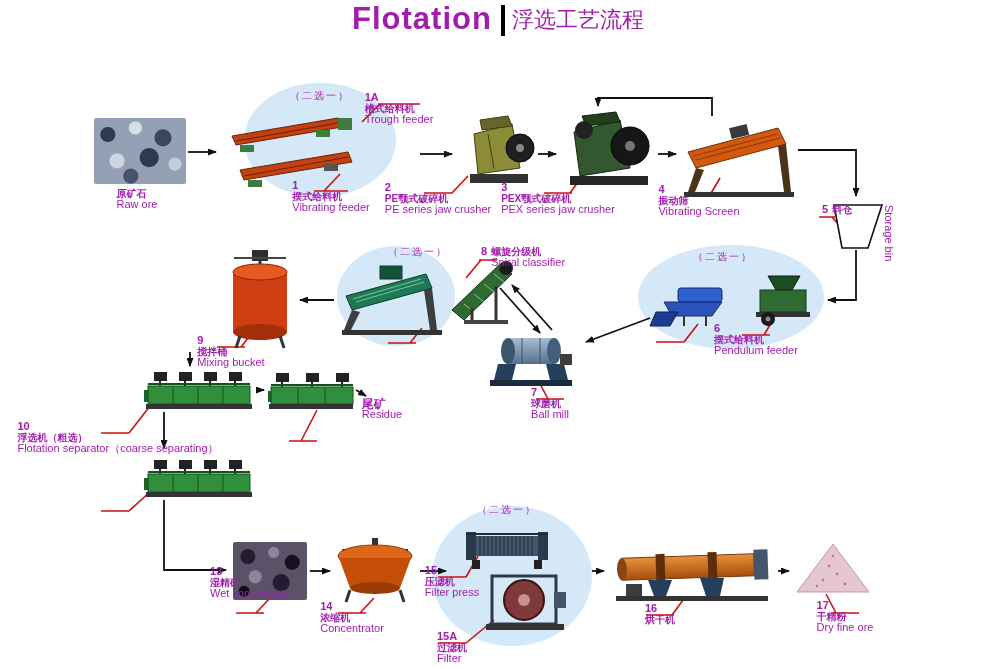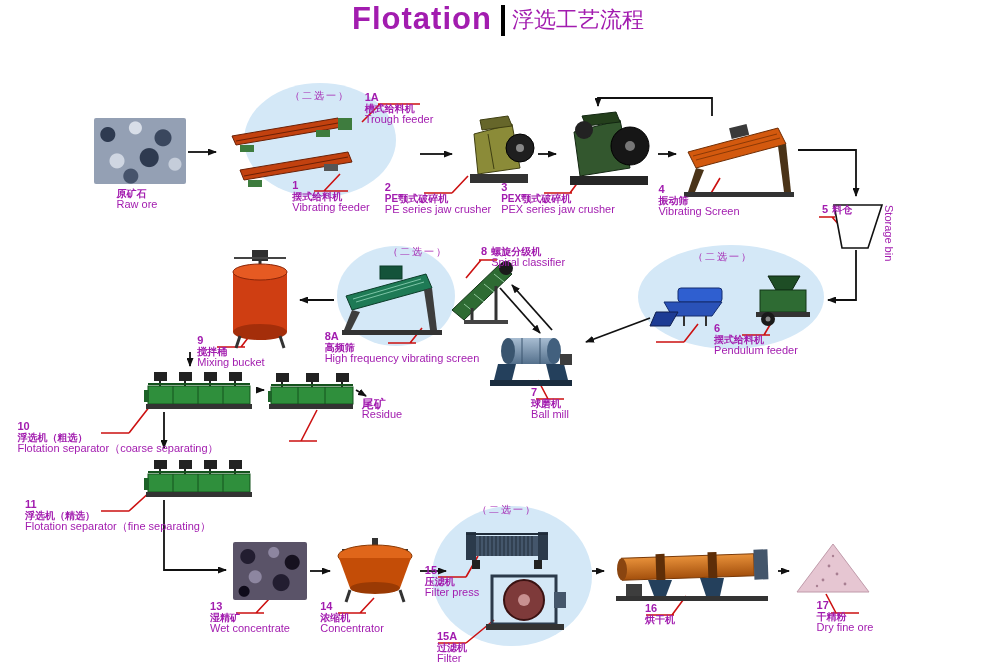--- a/index.html
+++ b/index.html
@@ -397,51 +397,41 @@
   </div>
 
   <div class="lbl lbl-left flexrow" style="left:481px;top:246px">
     <div class="num">8</div>
     <div>
       <div class="zh">螺旋分级机</div>
       <div class="en">Spiral classifier</div>
     </div>
   </div>
 
-  <div class="lbl" style="left:402px;top:331px">
-    <div class="num">8A</div>
-    <div class="zh">高频筛</div>
-    <div class="en">High frequency vibrating screen</div>
-  </div>
 
   <div class="lbl" style="left:231px;top:335px">
     <div class="num">9</div>
     <div class="zh">搅拌桶</div>
     <div class="en">Mixing bucket</div>
   </div>
 
   <div class="lbl" style="left:118px;top:421px">
     <div class="num">10</div>
     <div class="zh">浮选机（粗选）</div>
     <div class="en">Flotation separator（coarse separating）</div>
   </div>
 
-  <div class="lbl" style="left:118px;top:499px">
-    <div class="num">11</div>
-    <div class="zh">浮选机（精选）</div>
-    <div class="en">Flotation separator（fine separating）</div>
-  </div>
 
 
   <div class="lbl" style="left:382px;top:398px">
     <div class="zh big">尾矿</div>
     <div class="en">Residue</div>
   </div>
 
-  <div class="lbl" style="left:250px;top:601px">
+  <div class="lbl" style="left:250px;top:566px">
     <div class="num">13</div>
     <div class="zh">湿精矿</div>
     <div class="en">Wet concentrate</div>
   </div>
 
   <div class="lbl" style="left:352px;top:601px">
     <div class="num">14</div>
     <div class="zh">浓缩机</div>
     <div class="en">Concentrator</div>
   </div>

